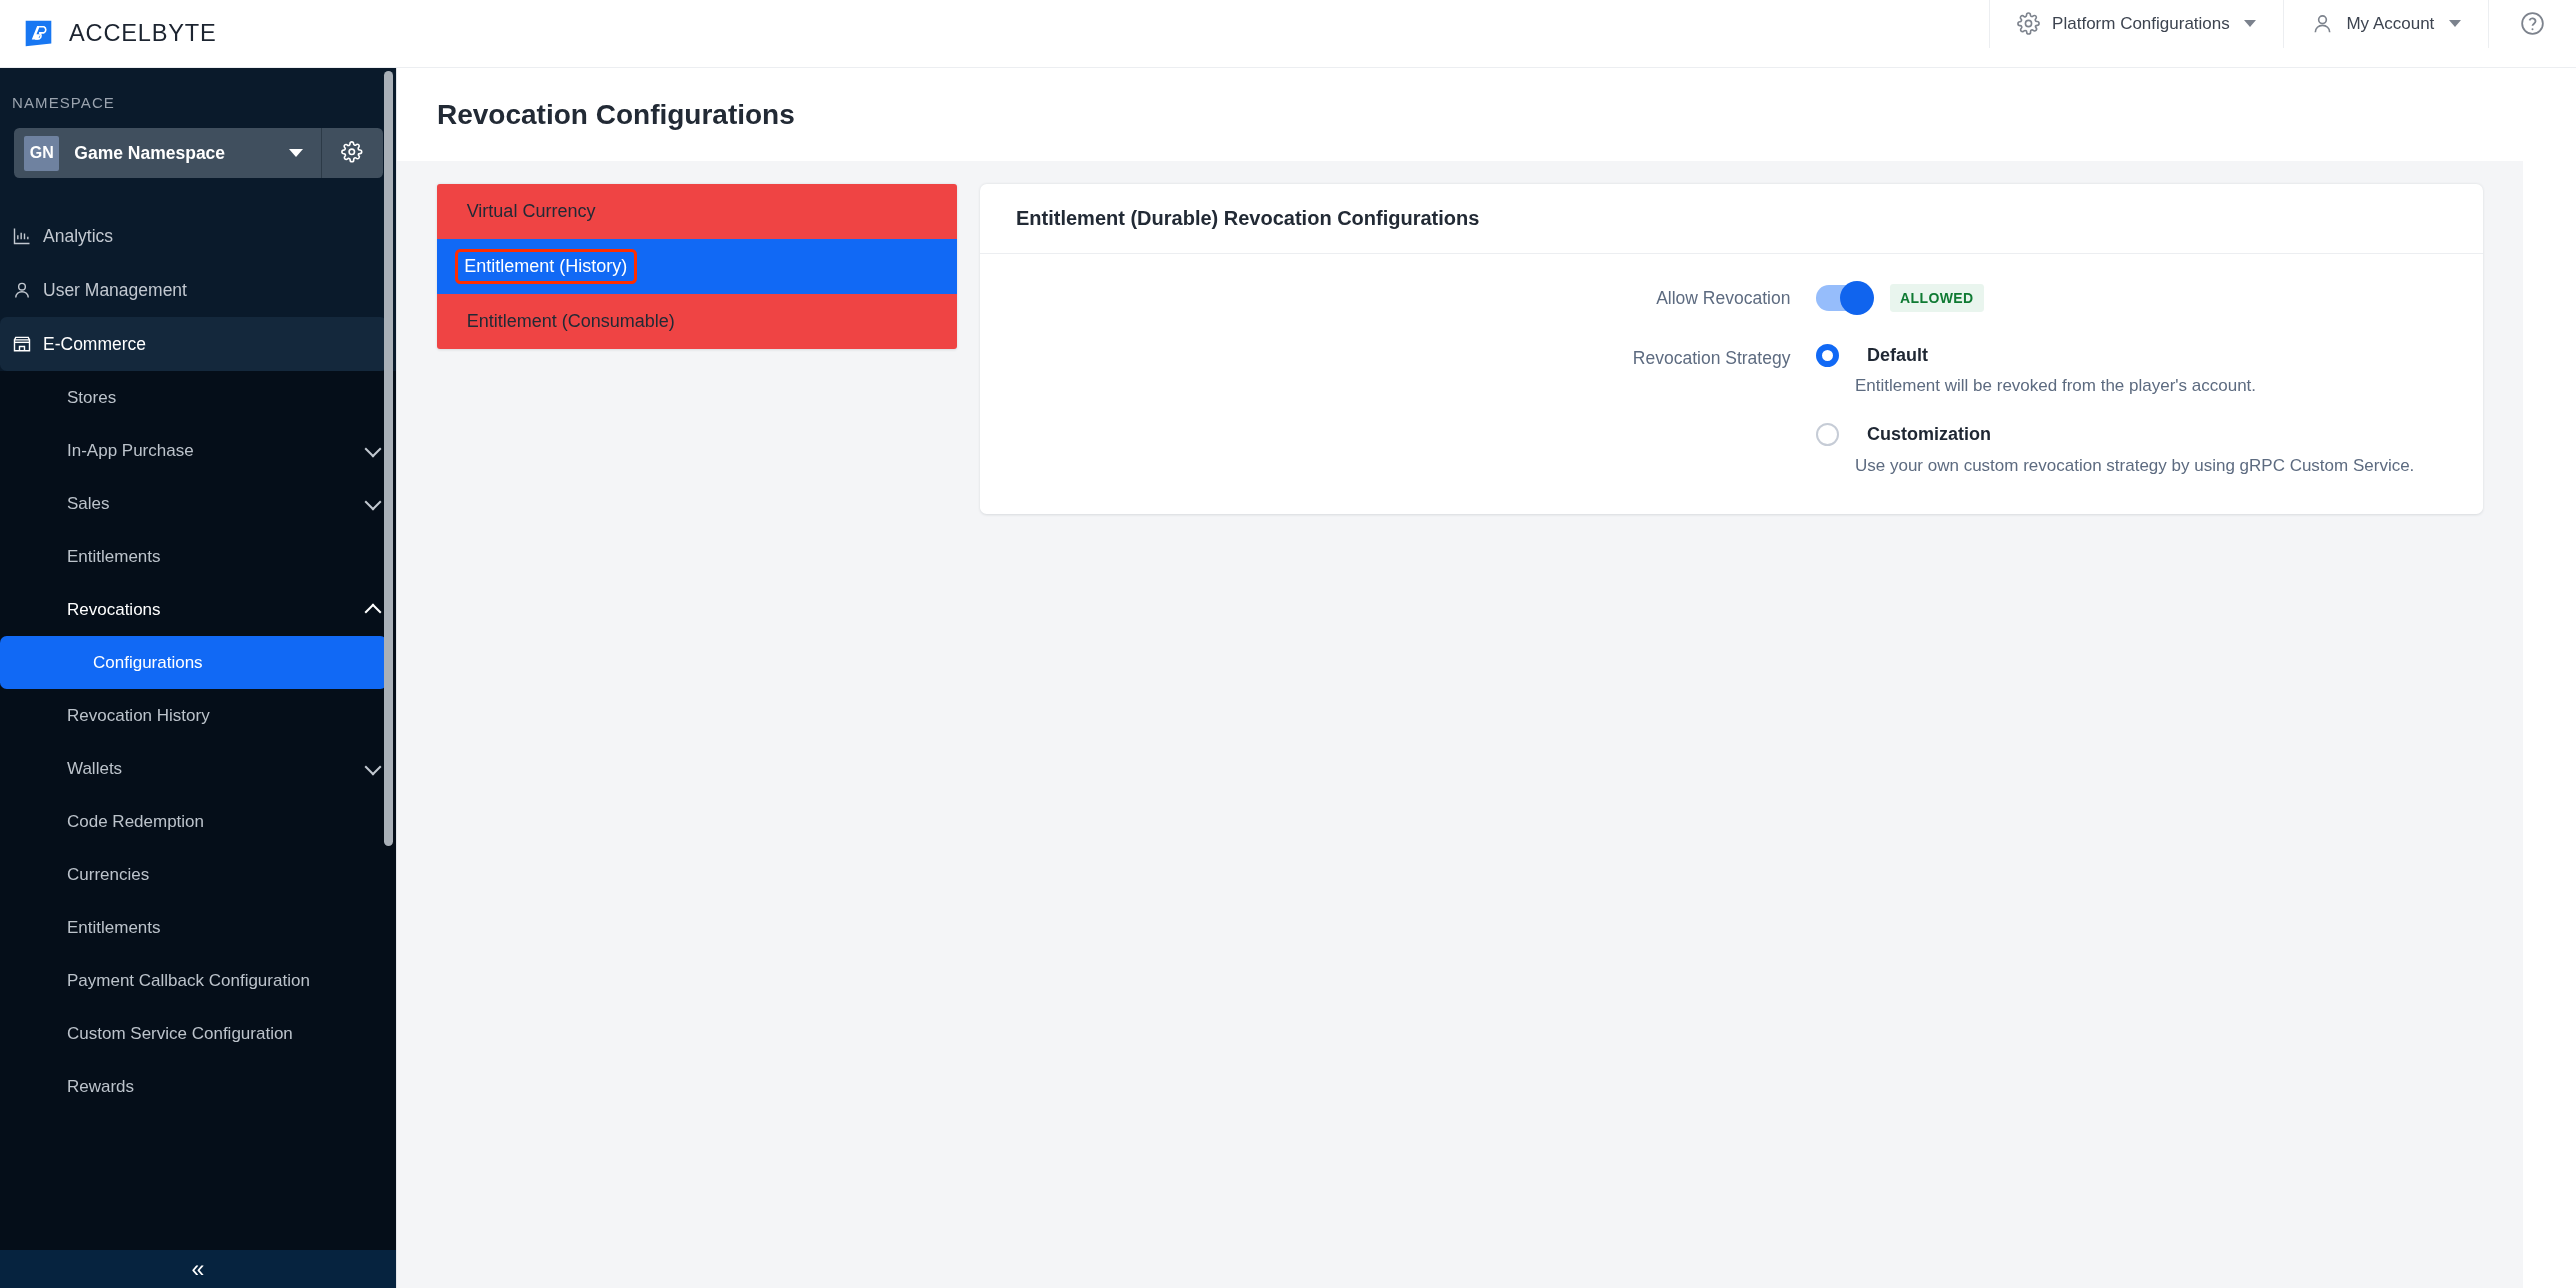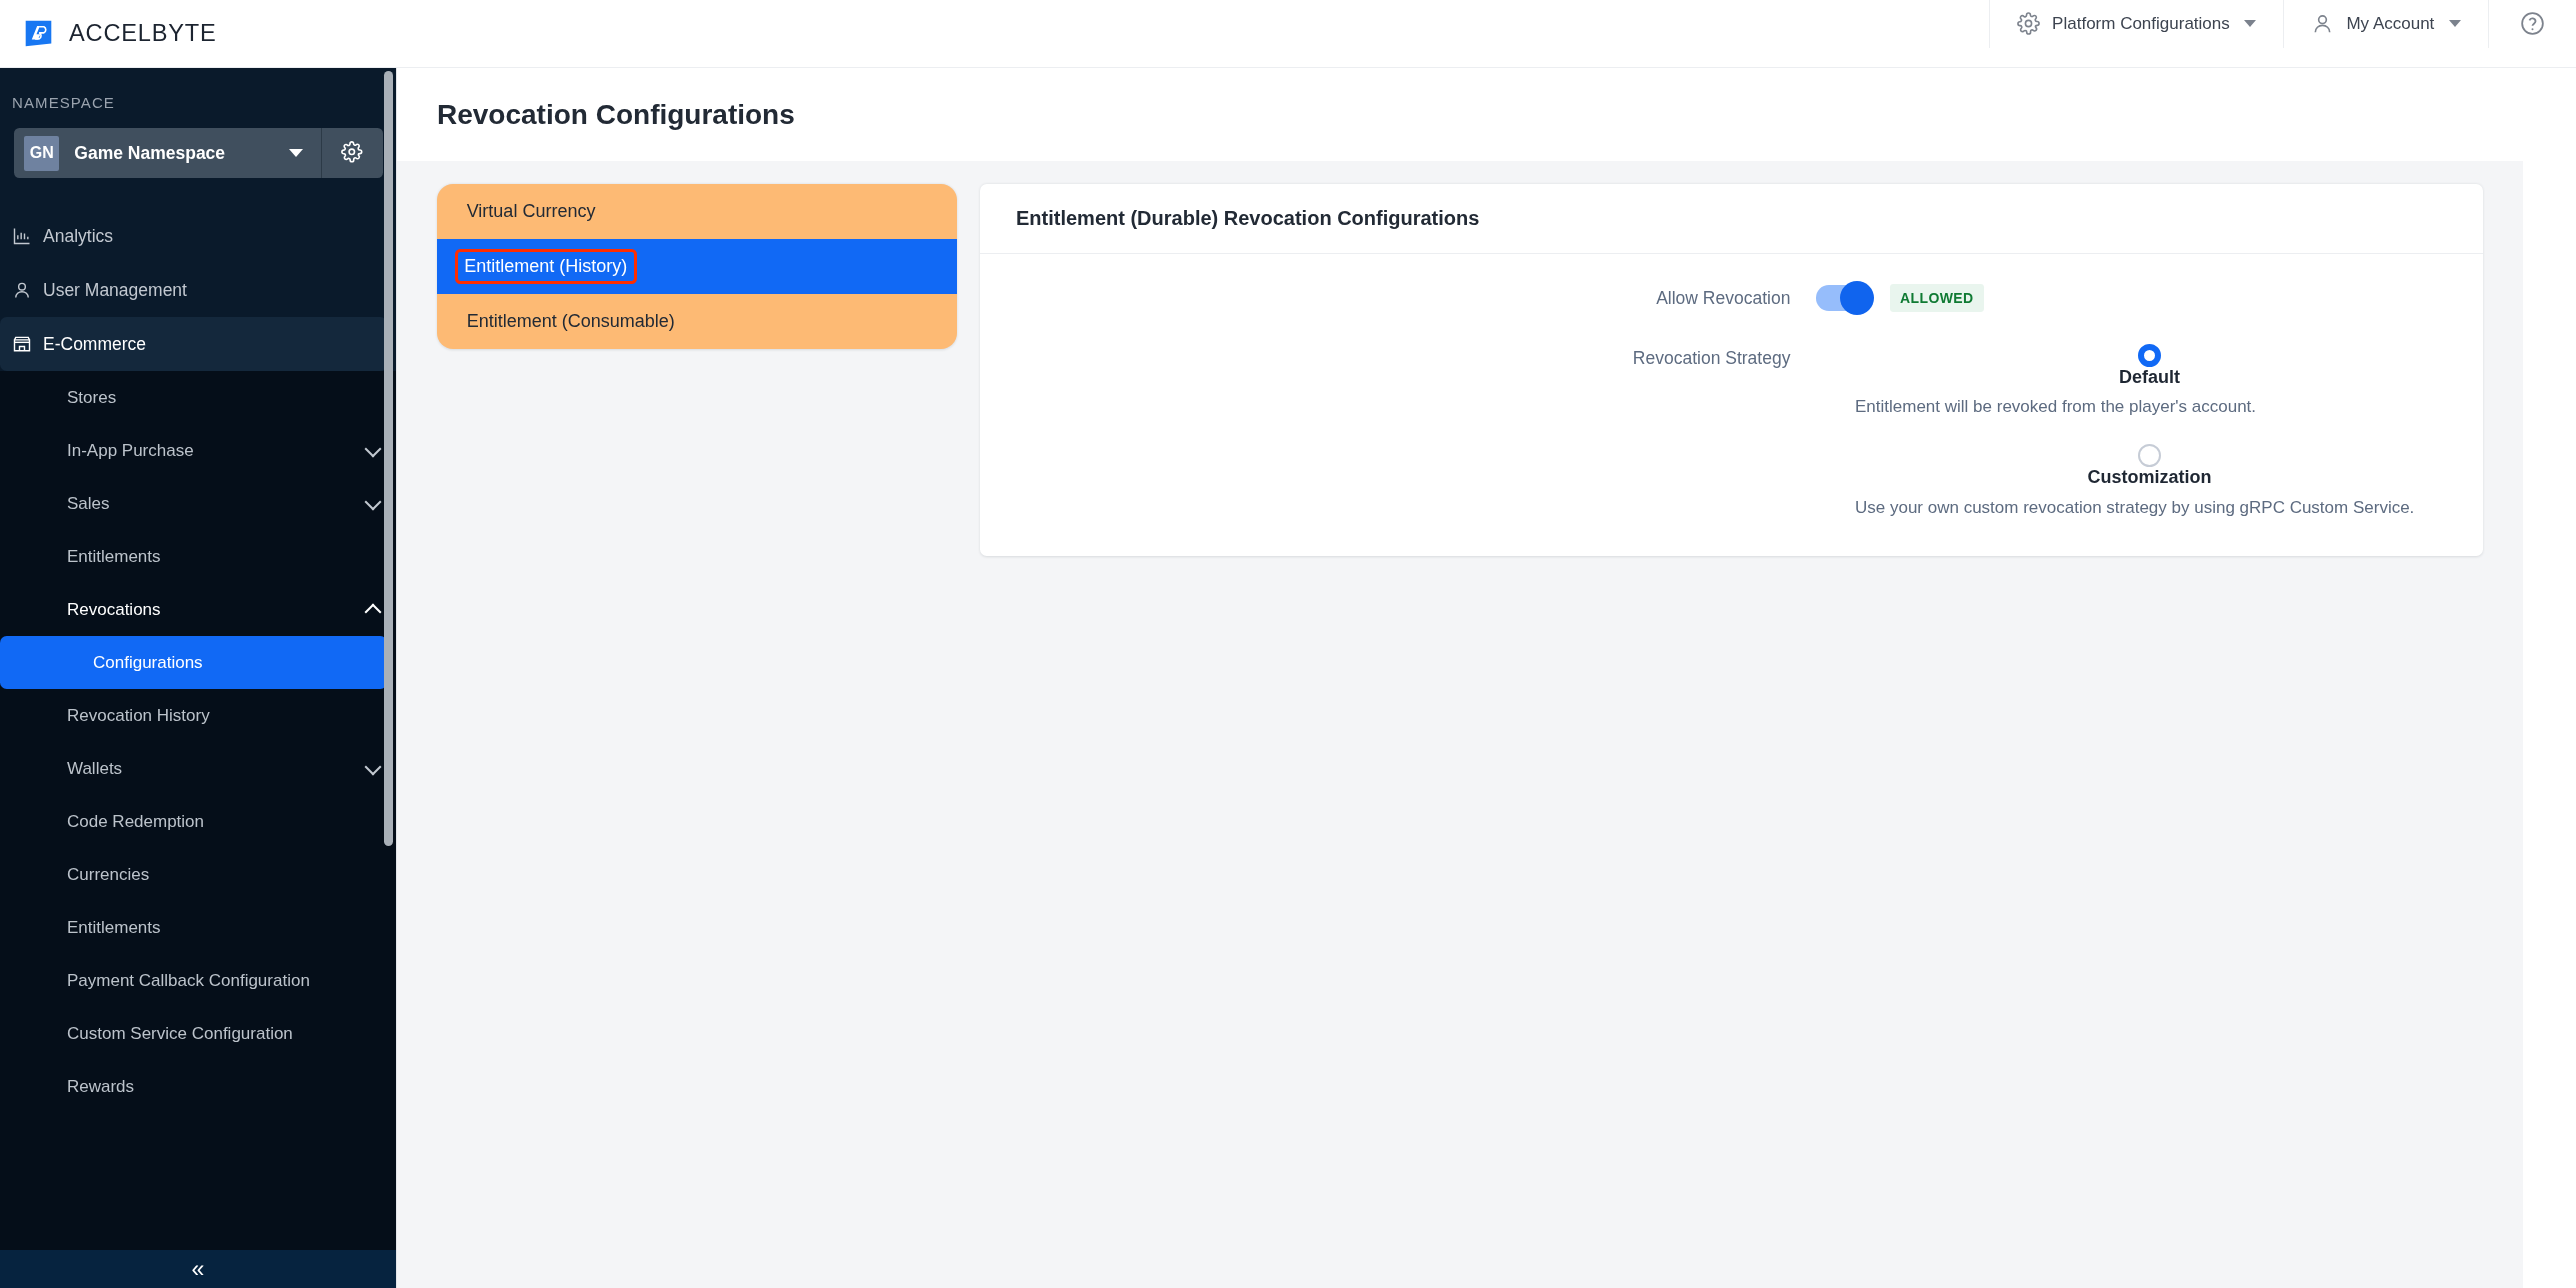--- a/index.html
+++ b/index.html
@@ -137,21 +137,21 @@
   }
   .main-head {
     background: #ffffff; height: 93px; display: flex; align-items: center;
     padding-left: 40px;
   }
   .page-title { font-size: 28px; font-weight: bold; color: #222a35; }
 
   .content { padding: 23px 40px 0 40px; display: flex; gap: 23px; }
 
   .tablist {
-    width: 520px; background: #fdba74; border-radius: 16px;
+    width: 520px; background: #ef4444; border-radius: 3px;
     box-shadow: 0 0.7px 2.7px rgba(20,30,45,0.12);
     overflow: hidden; align-self: flex-start;
   }
   .tab-row {
     height: 55px; display: flex; align-items: center; padding-left: 23px;
     font-size: 18px; color: #222a35;
   }
   .tab-row.active { background: #1169f5; color: #ffffff; }
   .tab-row .hl {
     display: inline-block; padding: 4px 6.7px;
@@ -190,21 +190,21 @@
     width: 34px; height: 34px; border-radius: 50%; background: #1064ee;
   }
   .badge-allowed {
     background: #e9f5ee; color: #0f7a33; font-weight: bold;
     font-size: 14px; letter-spacing: 0.4px;
     padding: 6px 10px; border-radius: 3.4px;
   }
 
   .radio-opt { margin-bottom: 27px; }
   .radio-opt:last-child { margin-bottom: 0; }
-  .radio-line { display: flex; align-items: center; gap: 0; flex-direction: column; }
+  .radio-line { display: flex; align-items: center; gap: 28px; }
   .radio {
     width: 23px; height: 23px; border-radius: 50%;
     border: 2px solid #c6ccd6; background: #ffffff; flex: none;
   }
   .radio.on {
     border: 6px solid #1169f5; background: #ffffff;
   }
   .radio-title { font-size: 18px; font-weight: bold; color: #1f2733; }
   .radio-desc {
     font-size: 17px; color: #5d6b80; margin-top: 9.4px; padding-left: 39px;

